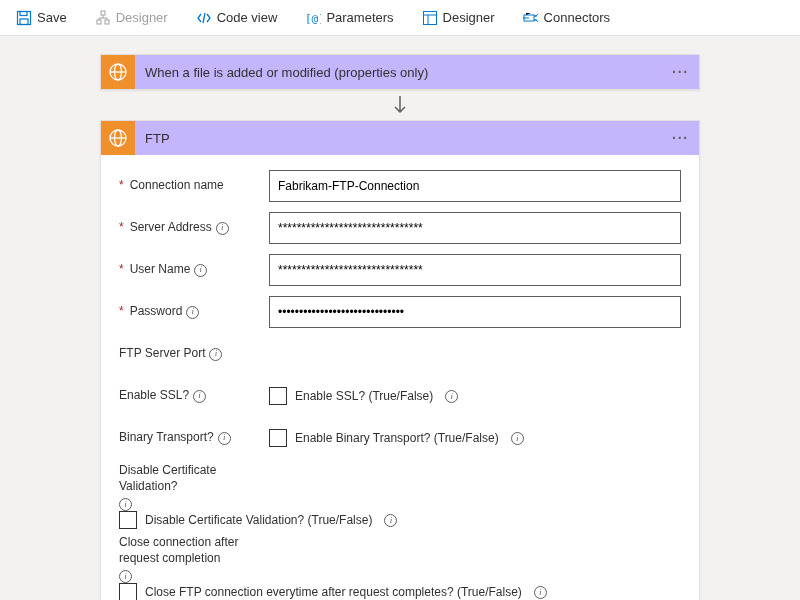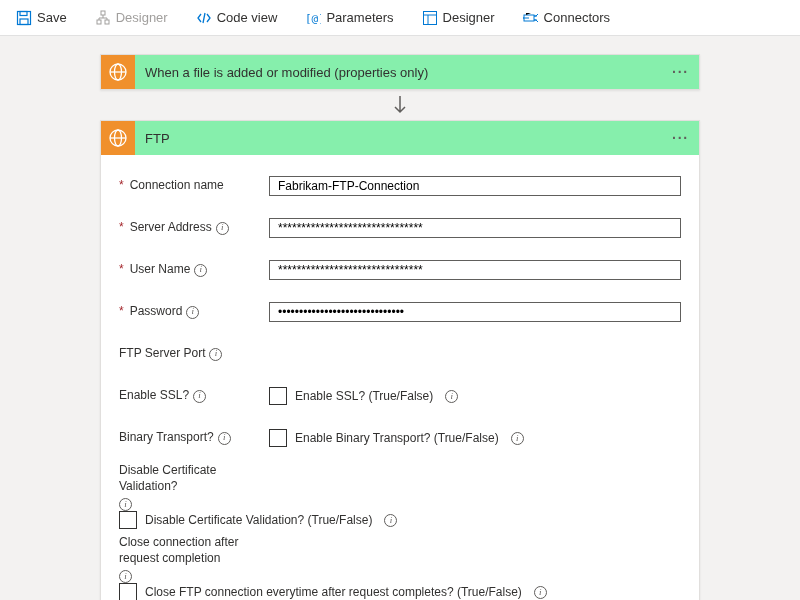--- a/index.html
+++ b/index.html
@@ -11,36 +11,36 @@
     .tb-btn.disabled { color: #a19f9d; cursor: default; }
     .tb-icon { display: inline-flex; width: 16px; height: 16px; align-items: center; justify-content: center; }
     .tb-chevron { width: 10px; margin-left: 2px; }
     
     
     .canvas { background: #f3f2f1; height: 564px; padding: 18px 0 10px 0; overflow: auto; }
     .flow { display: flex; flex-direction: column; align-items: center; }
     
     
     .card { width: 600px; background: #fff; border: 1px solid #e1dfdd; box-shadow: 0 1px 2px rgba(0,0,0,0.08); }
-    .card-header { display: flex; align-items: center; background: #86efac; height: 34px; padding-right: 10px; }
+    .card-header { display: flex; align-items: center; background: #c4b5fd; height: 34px; padding-right: 10px; }
     .card-icon { width: 34px; height: 34px; background: #f0902c; display: flex; align-items: center; justify-content: center; flex-shrink: 0; }
     .card-title { flex: 1; padding: 0 10px; font-size: 13px; color: #323130; }
     .card-menu { color: #605e5c; cursor: pointer; font-weight: bold; letter-spacing: 1px; font-size: 14px; }
     
     .arrow-down { display: flex; justify-content: center; align-items: center; height: 30px; color: #605e5c; }
     
     
     .card-body { padding: 12px 18px 18px 18px; }
     .form-row { display: flex; align-items: center; min-height: 38px; margin-bottom: 4px; }
     .form-row.tall { align-items: flex-start; padding-top: 2px; flex-direction: column; }
     .form-label { width: 150px; font-size: 12px; color: #323130; display: flex; align-items: center; flex-wrap: wrap; gap: 4px; line-height: 1.3; }
     .req { color: #a4262c; margin-right: 2px; }
     .info-icon { display: inline-flex; width: 13px; height: 13px; border: 1px solid #605e5c; border-radius: 50%; align-items: center; justify-content: center; font-size: 9px; color: #605e5c; font-style: italic; font-family: Georgia, serif; }
     .form-control { flex: 1; }
-    .text-input { width: 100%; height: 20px; border: 1px solid #605e5c; padding: 0 8px; font-size: 12px; font-family: inherit; }
+    .text-input { width: 100%; height: 32px; border: 1px solid #605e5c; padding: 0 8px; font-size: 12px; font-family: inherit; }
     .text-input::placeholder { color: #605e5c; }
     .check-row { display: flex; align-items: center; gap: 8px; }
     .checkbox { width: 18px; height: 18px; border: 1px solid #323130; background: #fff; flex-shrink: 0; cursor: pointer; }
     .check-label { font-size: 12px; color: #323130; display: flex; align-items: center; gap: 12px; }
     
     .create-btn { display: block; margin: 14px auto 4px auto; background: #0078d4; color: #fff; border: none; padding: 8px 34px; font-size: 14px; font-weight: 600; cursor: pointer; }
   </style>
 </head>
 <body>
 

